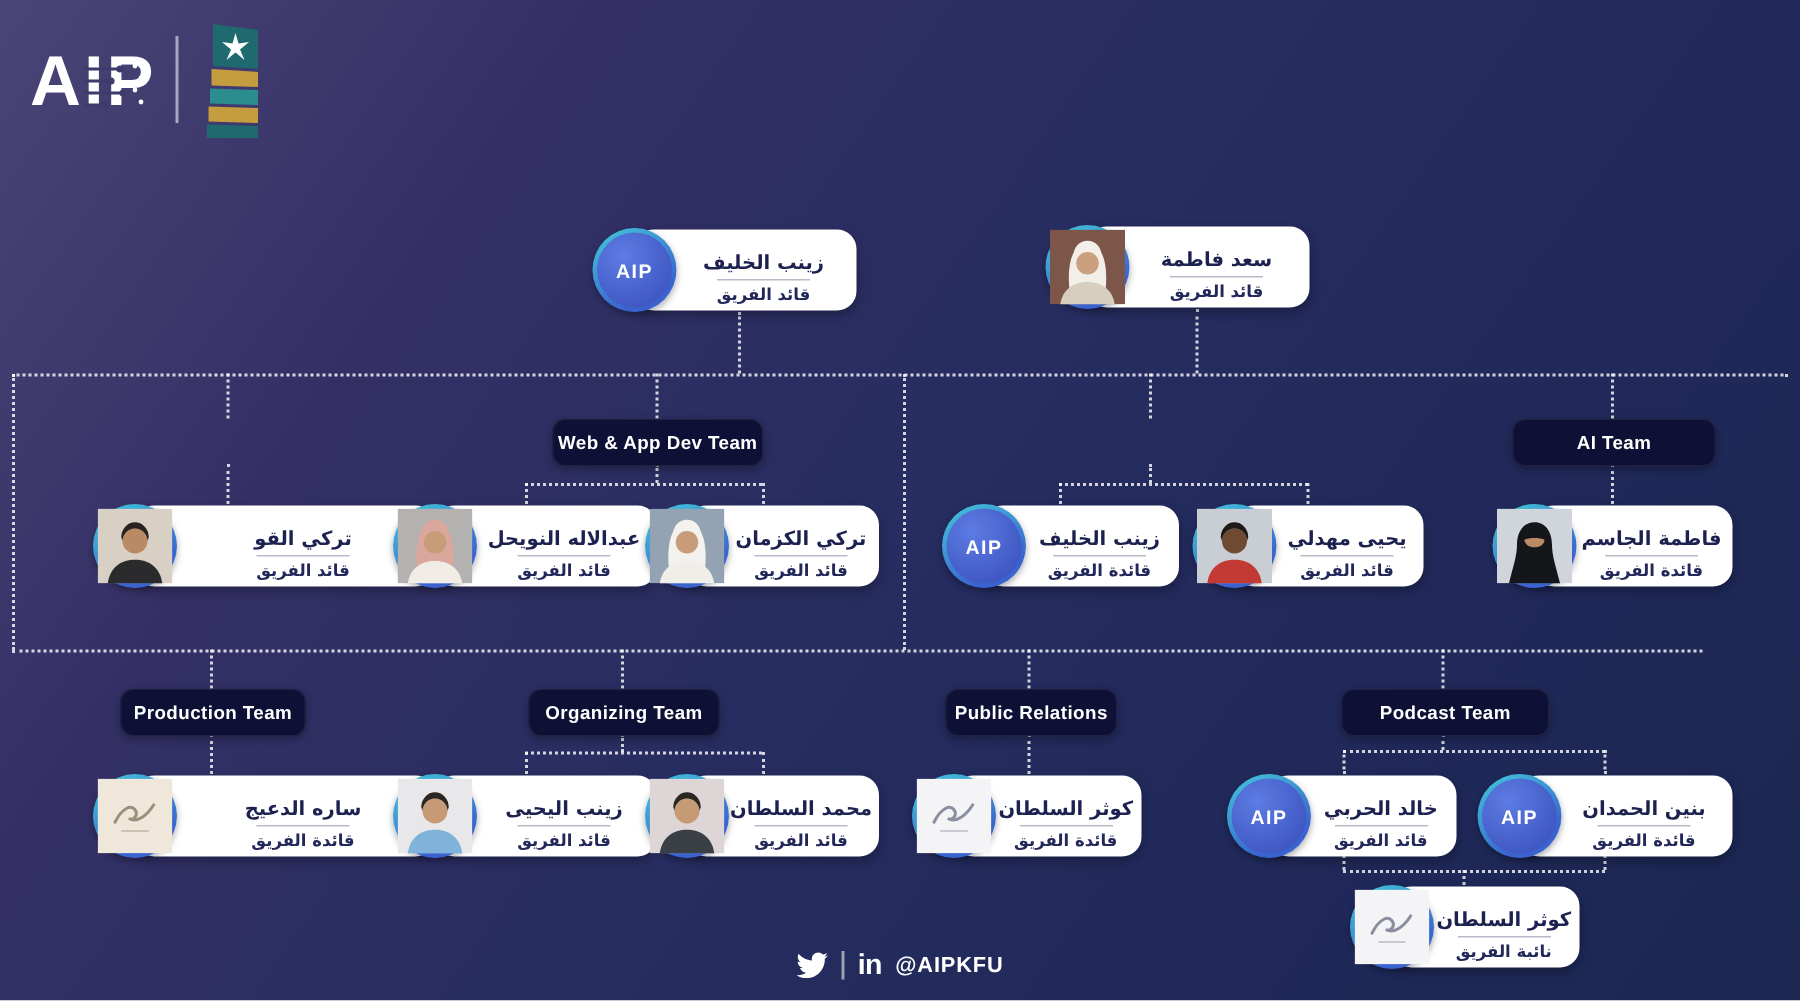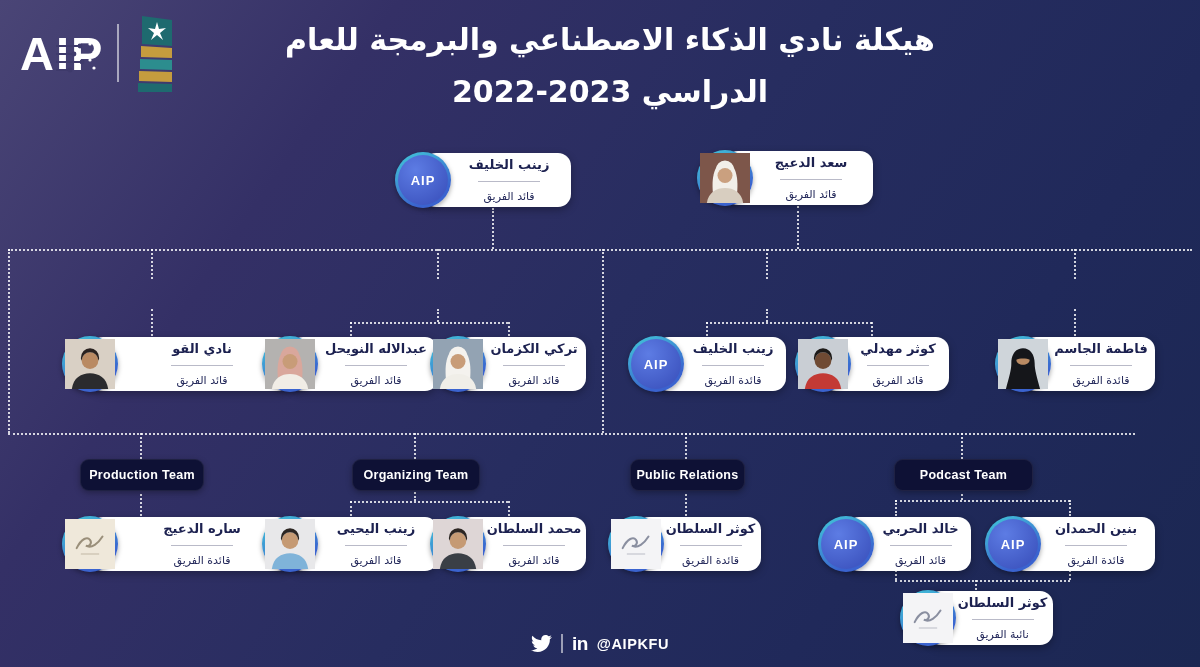--- a/index.html
+++ b/index.html
@@ -28,25 +28,25 @@
   
   .person{position:absolute;display:flex;align-items:center;}
   .avatar{width:56px;height:56px;border-radius:50%;padding:3px;box-sizing:border-box;flex:none;z-index:2;
     background:linear-gradient(150deg,#41c4d8 5%,#3a63cf 75%);box-shadow:0 2px 5px rgba(0,0,0,.35);}
   .avatar.ring-gold{background:linear-gradient(150deg,#eed45０,#e3c33f 40%,#cfa63c);}
   .av-inner{width:100%;height:100%;border-radius:50%;overflow:hidden;display:flex;align-items:center;justify-content:center;}
   .av-aip{background:radial-gradient(circle at 35% 30%,#5d7ce4,#4058c3 75%);}
   .av-aip span{color:#fff;font:800 13px "Liberation Sans",sans-serif;letter-spacing:1px;}
   .av-svg{width:100%;height:100%;display:block;}
   .card{background:#fff;border-radius:13px;height:54px;margin-left:-28px;box-sizing:border-box;
-    display:flex;flex-direction:column;justify-content:space-between;align-items:center;
+    display:flex;flex-direction:column;justify-content:flex-end;align-items:center;
     padding:4px 8px 4px 32px;direction:rtl;box-shadow:0 3px 8px rgba(0,0,0,.3);}
   .p-name{color:#1c2150;font-weight:700;font-size:13px;white-space:nowrap;}
   .p-div{width:62px;height:1px;background:#b9bac8;margin:3px 0;}
-  .p-role{color:#23285a;font-weight:400;font-size:11px;white-space:nowrap;}
+  .p-role{color:#23285a;font-weight:700;font-size:11px;white-space:nowrap;}
 
   
   .av-saad{--bg:#7d564a;--skin:#caa07f;--headwear:#f2efe9;--shirt:#d8cec0;}
   .av-abdulelah{--bg:#b4b2b0;--skin:#c89c78;--headwear:#d9a79c;--shirt:#f1ede6;}
   .av-alkazman{--bg:#93a3b3;--skin:#c89c78;--headwear:#f4f2ee;--shirt:#f0eee8;}
   .av-turki{--bg:#d9d0c5;--skin:#b98a63;--hair:#2a2220;--shirt:#2b2b2e;}
   .av-yahya{--bg:#c9ced4;--skin:#6f4a33;--hair:#1d1a18;--shirt:#c33a35;}
   .av-ayman{--bg:#e8e8ea;--skin:#c59a74;--hair:#2c2623;--shirt:#7fb3d9;}
   .av-mohammed{--bg:#ded6d6;--skin:#c59a74;--hair:#2c2623;--shirt:#3a3f46;}
   .av-fatimah{--bg:#cfd5da;--skin:#b98a63;--niqab:#15161a;}
@@ -117,24 +117,20 @@
     <svg width="46" height="82" viewBox="0 0 46 82">
       <polygon points="10,4 40,8 40,34 10,32" fill="#1e6a6f"></polygon>
       <polygon points="25,10 27,17 34,16 28,21 31,28 25,23 19,28 22,21 16,16 23,17" fill="#ffffff"></polygon>
       <polygon points="9,34 40,36 40,46 9,45" fill="#c59c3e"></polygon>
       <polygon points="8,47 40,48 40,58 8,57" fill="#2c8d8e"></polygon>
       <polygon points="7,59 40,60 40,70 7,69" fill="#c59c3e"></polygon>
       <polygon points="6,71 40,72 40,80 6,80" fill="#1e6a6f"></polygon>
     </svg>
   </div>
 
-  <div class="title">
-    <div>هيكلة نادي الذكاء الاصطناعي والبرمجة للعام</div>
-    <div>الدراسي 2023-2022</div>
-  </div>
 
   <i class="hl" style="left:8px;top:249px;width:1184px"></i>
   <i class="hl" style="left:8px;top:433px;width:1127px"></i>
   <i class="vl" style="left:8px;top:249px;height:184px"></i>
   <i class="vl" style="left:602px;top:249px;height:184px"></i>
   <i class="vl" style="left:492px;top:208px;height:41px"></i>
   <i class="vl" style="left:797px;top:206px;height:43px"></i>
   <i class="vl" style="left:151px;top:249px;height:30px"></i>
   <i class="vl" style="left:437px;top:249px;height:30px"></i>
   <i class="vl" style="left:766px;top:249px;height:30px"></i>
@@ -181,35 +177,41 @@
     </div>
   </div>
 
   <div class="person" style="left:697px;top:150px">
     <div class="avatar">
       <svg class="av-svg av-saad">
           <use href="#bust-ghutra"></use>
         </svg>
     </div>
     <div class="card" style="width:148px">
-      <div class="p-name">سعد الدعيج</div>
-      <div class="p-div"></div>
-      <div class="p-role">قائد الفريق</div>
-    </div>
-  </div>
-
+      <div class="p-name">سعد فاطمة</div>
+      <div class="p-div"></div>
+      <div class="p-role">قائد الفريق</div>
+    </div>
+  </div>
+
+  <div class="badge" style="left:368px;top:279px;width:139px">
+      <span>Web &amp; App Dev Team</span>
+    </div>
+  <div class="badge" style="left:1008px;top:279px;width:134px">
+      <span>AI Team</span>
+    </div>
 
   <div class="person" style="left:62px;top:336px">
     <div class="avatar ring-gold">
       <svg class="av-svg av-turki">
           <use href="#bust-hair"></use>
         </svg>
     </div>
     <div class="card" style="width:200px">
-      <div class="p-name">نادي القو</div>
+      <div class="p-name">تركي القو</div>
       <div class="p-div"></div>
       <div class="p-role">قائد الفريق</div>
     </div>
   </div>
 
   <div class="person" style="left:262px;top:336px">
     <div class="avatar">
       <svg class="av-svg av-abdulelah">
           <use href="#bust-ghutra"></use>
         </svg>
@@ -247,21 +249,21 @@
     </div>
   </div>
 
   <div class="person" style="left:795px;top:336px">
     <div class="avatar">
       <svg class="av-svg av-yahya">
           <use href="#bust-hair"></use>
         </svg>
     </div>
     <div class="card" style="width:126px">
-      <div class="p-name">كوثر مهدلي</div>
+      <div class="p-name">يحيى مهدلي</div>
       <div class="p-div"></div>
       <div class="p-role">قائد الفريق</div>
     </div>
   </div>
 
   <div class="person" style="left:995px;top:336px">
     <div class="avatar">
       <svg class="av-svg av-fatimah">
           <use href="#bust-niqab"></use>
         </svg>

